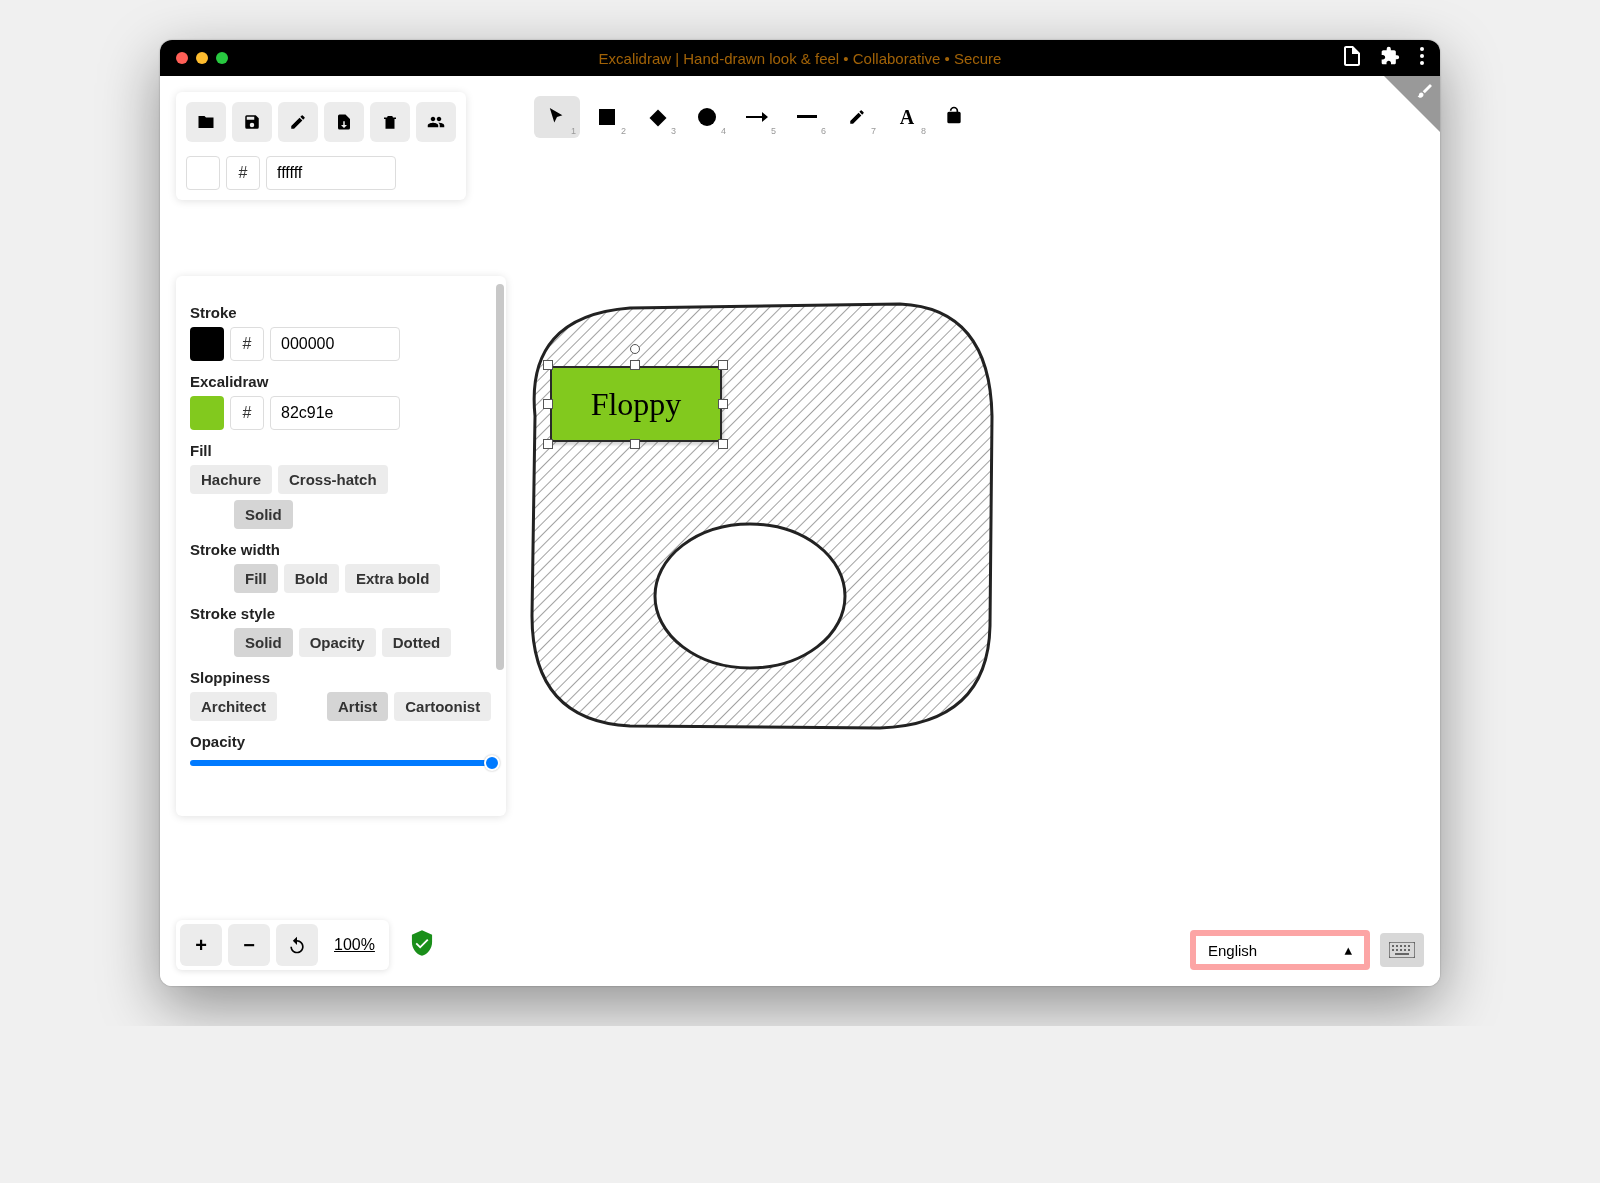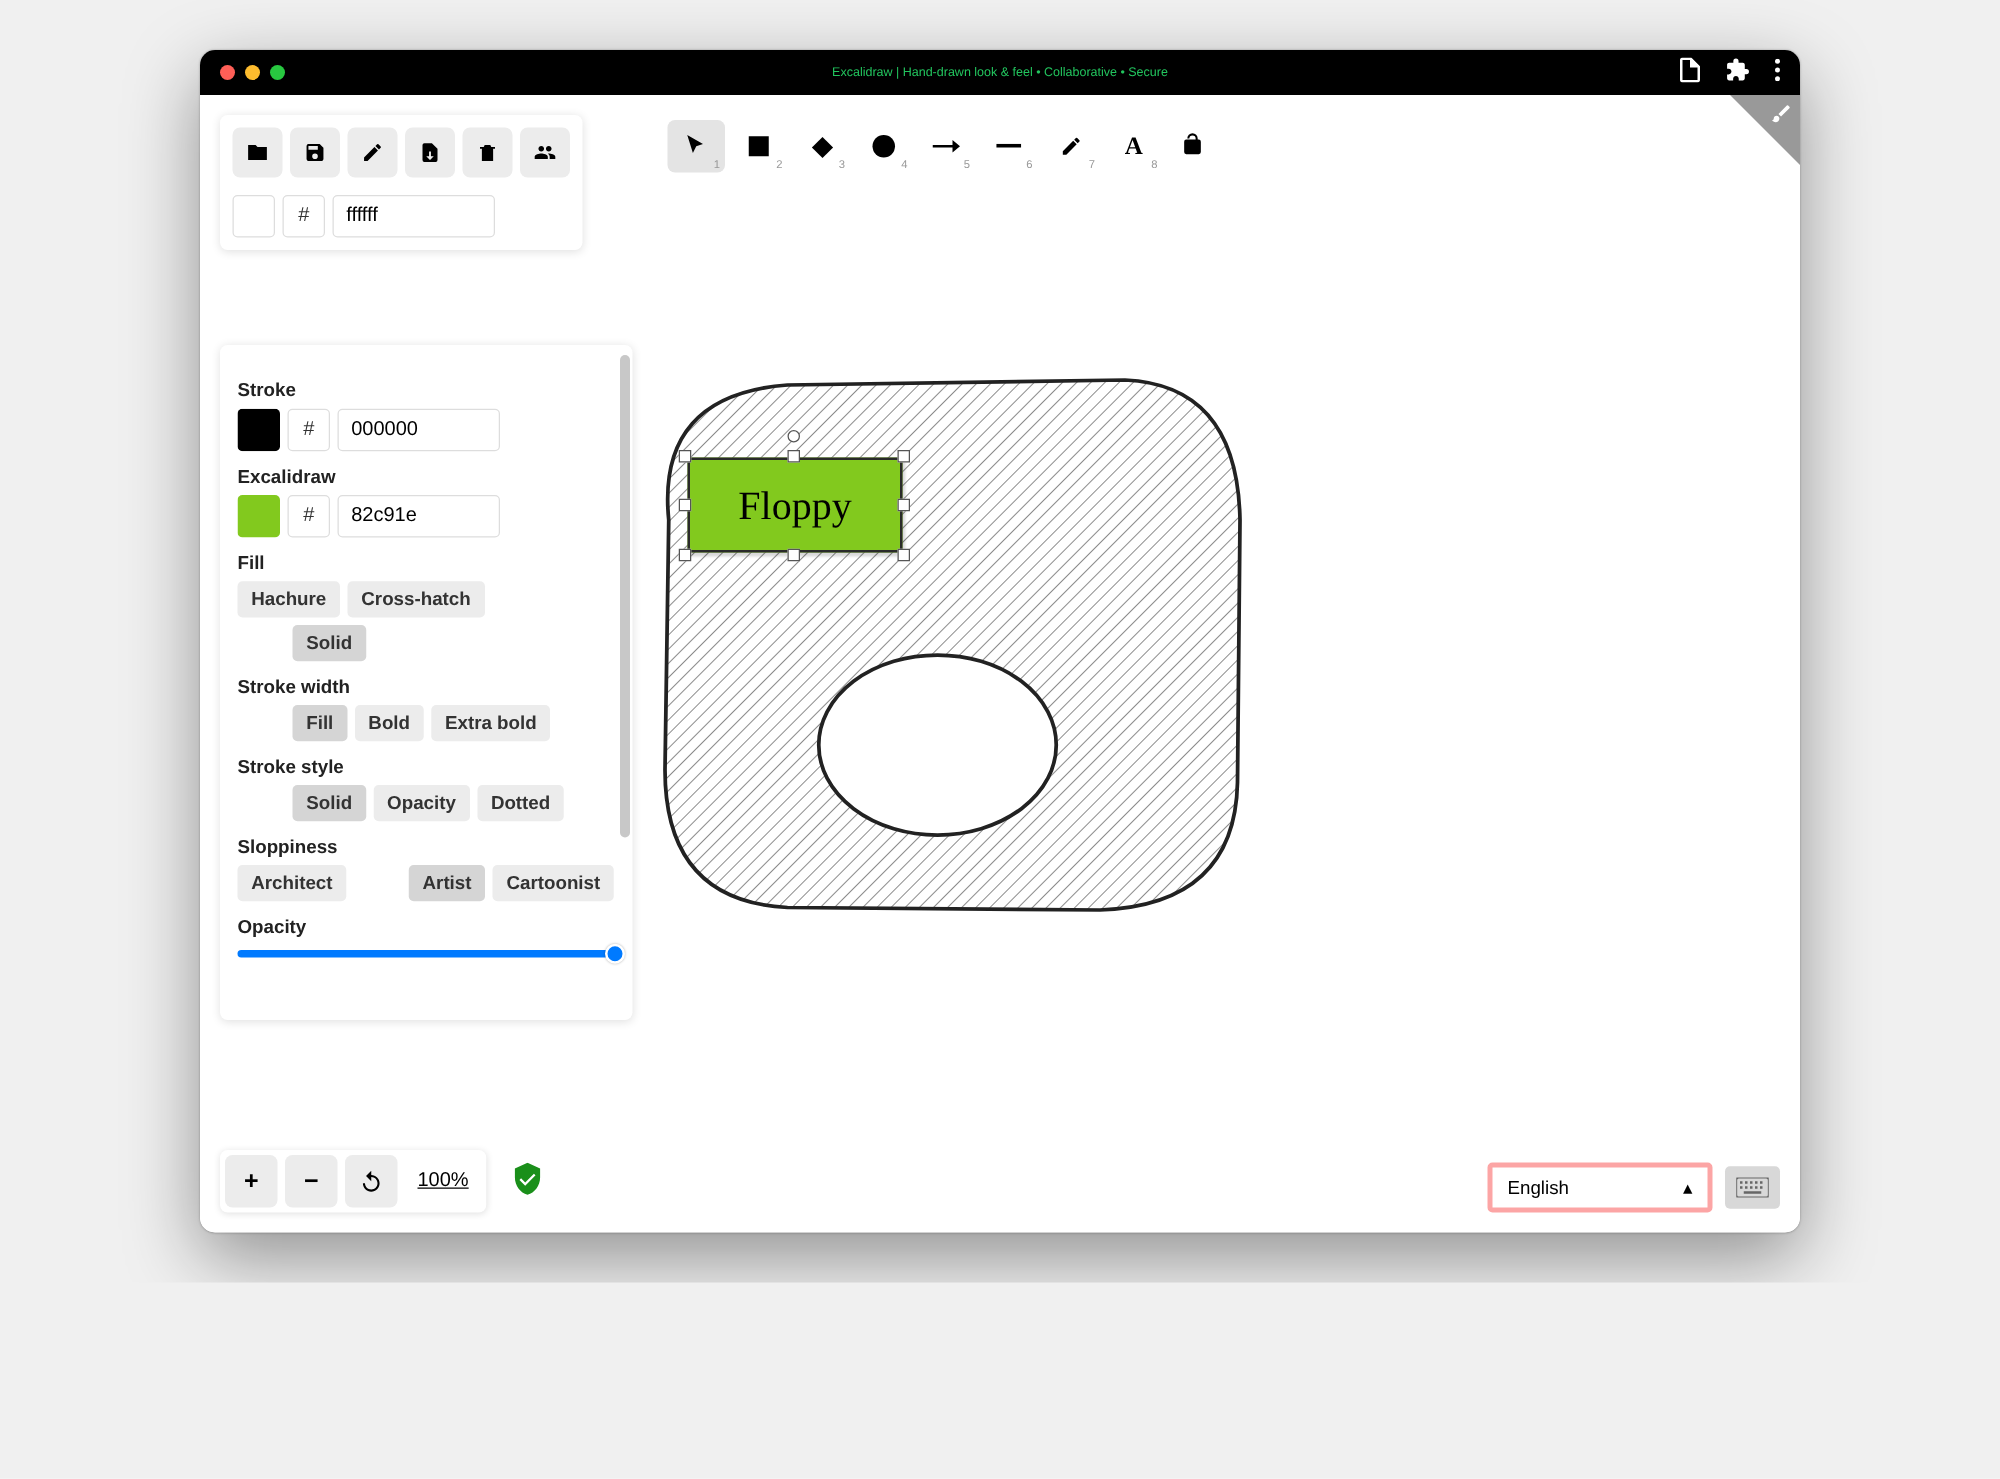--- a/index.html
+++ b/index.html
@@ -26,21 +26,21 @@
   padding: 0 16px;
   position: relative;
 }
 .traffic-lights { display: flex; gap: 8px; }
 .tl { width: 12px; height: 12px; border-radius: 50%; }
 .tl.red { background: #ff5f57; }
 .tl.yellow { background: #febc2e; }
 .tl.green { background: #28c840; }
 .title {
   position: absolute; left: 0; right: 0;
-  text-align: center; color: #22c55e; font-size: 10px; font-weight: 500;
+  text-align: center; color: #a16207; font-size: 15px; font-weight: 500;
   pointer-events: none;
 }
 .titlebar-actions { margin-left: auto; display: flex; gap: 20px; color: #fff; align-items: center;}
 .titlebar-actions svg { fill: #fff; }
 
 .app { position: relative; height: calc(100% - 36px); background: #fff; }
 
 
 .file-panel {
   position: absolute; top: 16px; left: 16px;
@@ -125,21 +125,21 @@
 .zoom-btn { width:42px; height:42px; background:#ececec; border-radius:6px; display:flex; align-items:center; justify-content:center; cursor:pointer; font-size:20px; font-weight:700;}
 .zoom-text { display:flex; align-items:center; padding:0 10px; font-size:16px;text-decoration:underline;}
 .shield { margin-left:14px; }
 
 
 .bottom-right {
   position:absolute; bottom:16px; right:16px;
   display:flex; align-items:center; gap:10px;
 }
 .lang-select {
-  width:180px; height:40px; border:4px solid #fca5a5; border-radius:4px;
+  width:180px; height:40px; border:6px solid #fca5a5; border-radius:4px;
   display:flex; align-items:center; padding:0 12px; font-size:15px;
   justify-content:space-between; cursor:pointer; background:#fff;
 }
 .kbd-btn { width:44px; height:34px; background:#d8d8d8; border-radius:4px; display:flex; align-items:center; justify-content:center; cursor:pointer;}
 
 
 .corner { position:absolute; top:0; right:0; width:0; height:0; border-left:56px solid transparent; border-top:56px solid #999; }
 .corner-icon { position:absolute; top:6px; right:6px; color:#fff;}
 
 

